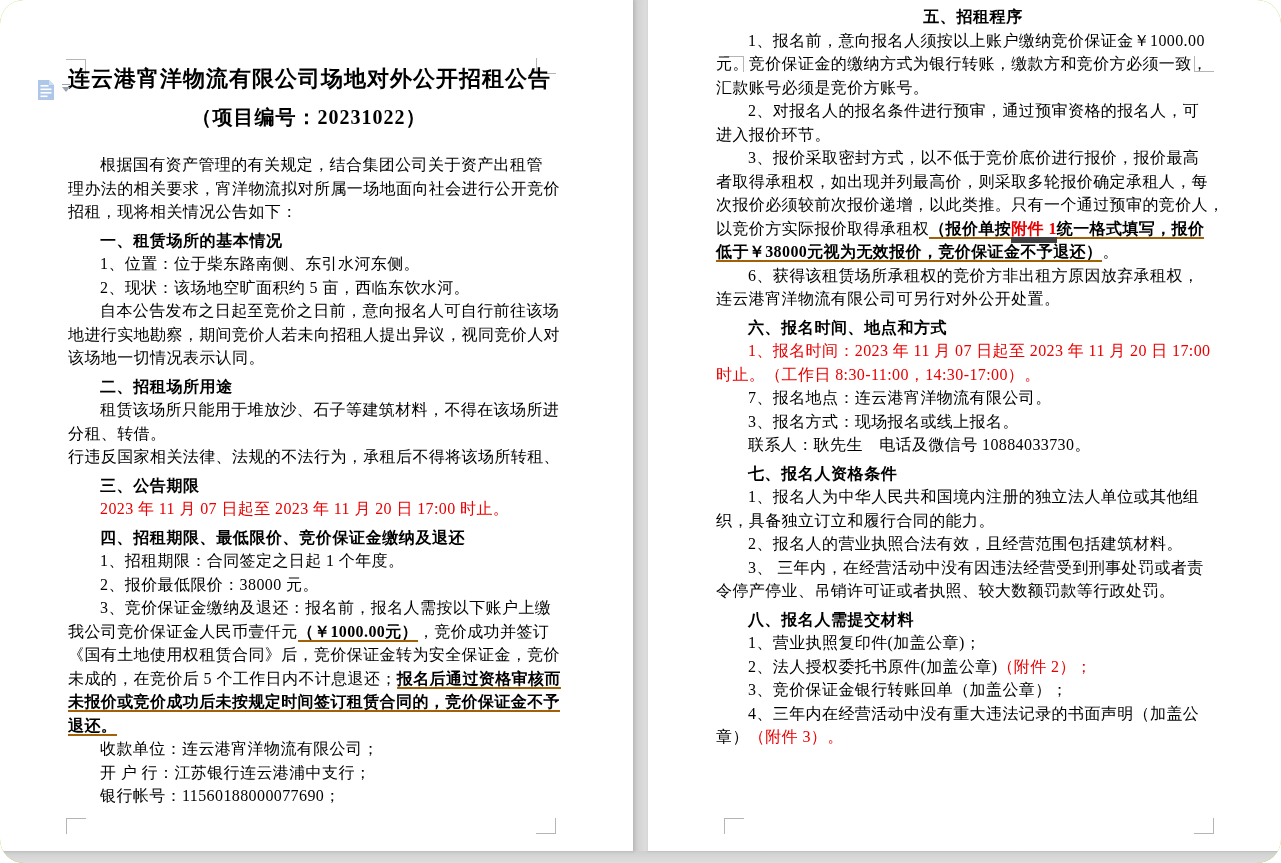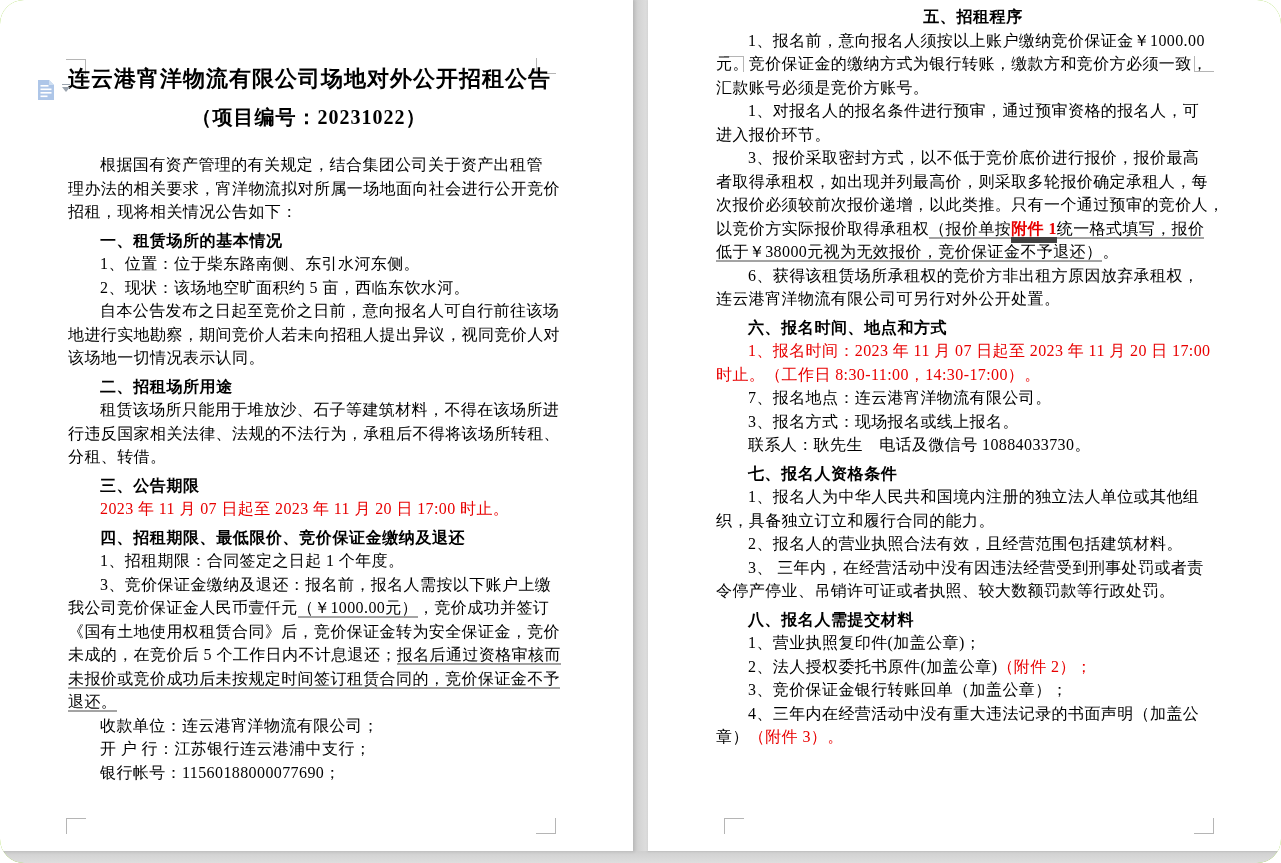--- a/index.html
+++ b/index.html
@@ -45,21 +45,21 @@
     font-size:22px;line-height:30px;font-weight:bold;
     text-align:center;margin-top:64px;letter-spacing:1px;white-space:nowrap;
   }
   .k-t2{
     font-size:20px;line-height:28px;font-weight:bold;
     text-align:center;margin-top:9px;letter-spacing:1px;white-space:nowrap;
   }
   .gap-body{margin-top:23px;}
   .seg-n{color:#000;}
   .seg-r{color:#e80000;}
-  .seg-bu{color:#000;font-weight:normal;border-bottom:2px solid #a3a3a3;}
+  .seg-bu{color:#000;font-weight:bold;border-bottom:2px solid #a16207;}
   .seg-rbu{color:#e80000;font-weight:bold;border-bottom:6px solid #404040;}
   
   .crop{position:absolute;width:20px;height:16px;}
   .crop i{position:absolute;background:#b5b5b5;}
   .crop .h{height:1px;width:20px;}
   .crop .v{width:1px;height:16px;}
   .crop-tl .h{top:0;left:0;} .crop-tl .v{top:0;right:0;}
   .crop-tr .h{bottom:0;left:0;} .crop-tr .v{top:0;left:0;}
   .crop-bl .h{top:0;left:0;} .crop-bl .v{top:0;left:0;}
   .crop-br .h{bottom:0;left:0;} .crop-br .v{top:0;right:0;}
@@ -104,26 +104,27 @@
         <div class="line k-p"><span class="seg-n">理办法的相关要求，宵洋物流拟对所属一场地面向社会进行公开竞价</span></div>
         <div class="line k-p"><span class="seg-n">招租，现将相关情况公告如下：</span></div>
         <div class="line k-h ind2"><span class="seg-n">一、租赁场所的基本情况</span></div>
         <div class="line k-p ind2"><span class="seg-n">1、位置：位于柴东路南侧、东引水河东侧。</span></div>
         <div class="line k-p ind2"><span class="seg-n">2、现状：该场地空旷面积约 5 亩，西临东饮水河。</span></div>
         <div class="line k-p ind2"><span class="seg-n">自本公告发布之日起至竞价之日前，意向报名人可自行前往该场</span></div>
         <div class="line k-p"><span class="seg-n">地进行实地勘察，期间竞价人若未向招租人提出异议，视同竞价人对</span></div>
         <div class="line k-p"><span class="seg-n">该场地一切情况表示认同。</span></div>
         <div class="line k-h ind2"><span class="seg-n">二、招租场所用途</span></div>
         <div class="line k-p ind2"><span class="seg-n">租赁该场所只能用于堆放沙、石子等建筑材料，不得在该场所进</span></div>
+        <div class="line k-p"><span class="seg-n">分租、转借。</span></div>
         <div class="line k-p"><span class="seg-n">行违反国家相关法律、法规的不法行为，承租后不得将该场所转租、</span></div>
-        <div class="line k-p"><span class="seg-n">分租、转借。</span></div>
         <div class="line k-h ind2"><span class="seg-n">三、公告期限</span></div>
         <div class="line k-p ind2"><span class="seg-r">2023 年 11 月 07 日起至 2023 年 11 月 20 日 17:00 时止。</span></div>
         <div class="line k-h ind2"><span class="seg-n">四、招租期限、最低限价、竞价保证金缴纳及退还</span></div>
         <div class="line k-p ind2"><span class="seg-n">1、招租期限：合同签定之日起 1 个年度。</span></div>
+        <div class="line k-p ind2"><span class="seg-n">2、报价最低限价：38000 元。</span></div>
         <div class="line k-p ind2"><span class="seg-n">3、竞价保证金缴纳及退还：报名前，报名人需按以下账户上缴</span></div>
         <div class="line k-p"><span class="seg-n">我公司竞价保证金人民币壹仟元</span><span class="seg-bu">（￥1000.00元）</span><span class="seg-n">，竞价成功并签订</span></div>
         <div class="line k-p"><span class="seg-n">《国有土地使用权租赁合同》后，竞价保证金转为安全保证金，竞价</span></div>
         <div class="line k-p"><span class="seg-n">未成的，在竞价后 5 个工作日内不计息退还；</span><span class="seg-bu">报名后通过资格审核而</span></div>
         <div class="line k-p"><span class="seg-bu">未报价或竞价成功后未按规定时间签订租赁合同的，竞价保证金不予</span></div>
         <div class="line k-p"><span class="seg-bu">退还。</span></div>
         <div class="line k-p ind2"><span class="seg-n">收款单位：连云港宵洋物流有限公司；</span></div>
         <div class="line k-p ind2"><span class="seg-n">开 户 行：江苏银行连云港浦中支行；</span></div>
         <div class="line k-p ind2"><span class="seg-n">银行帐号：11560188000077690；</span></div>
       </div>
@@ -144,21 +145,21 @@
       </div>
     <div class="crop crop-br" style="left:546px;top:818px">
         <i class="h"></i>
         <i class="v"></i>
       </div>
     <div class="body-col" id="page2-body">
         <div class="line k-h ind2" style=" text-align: center;"><span class="seg-n">五、招租程序</span></div>
         <div class="line k-p ind2"><span class="seg-n">1、报名前，意向报名人须按以上账户缴纳竞价保证金￥1000.00</span></div>
         <div class="line k-p"><span class="seg-n">元。竞价保证金的缴纳方式为银行转账，缴款方和竞价方必须一致，</span></div>
         <div class="line k-p"><span class="seg-n">汇款账号必须是竞价方账号。</span></div>
-        <div class="line k-p ind2"><span class="seg-n">1、对报名人的报名条件进行预审，通过预审资格的报名人，可</span></div>
+        <div class="line k-p ind2"><span class="seg-n">2、对报名人的报名条件进行预审，通过预审资格的报名人，可</span></div>
         <div class="line k-p"><span class="seg-n">进入报价环节。</span></div>
         <div class="line k-p ind2"><span class="seg-n">3、报价采取密封方式，以不低于竞价底价进行报价，报价最高</span></div>
         <div class="line k-p"><span class="seg-n">者取得承租权，如出现并列最高价，则采取多轮报价确定承租人，每</span></div>
         <div class="line k-p"><span class="seg-n">次报价必须较前次报价递增，以此类推。只有一个通过预审的竞价人，</span></div>
         <div class="line k-p"><span class="seg-n">以竞价方实际报价取得承租权</span><span class="seg-bu">（报价单按</span><span class="seg-rbu">附件 1</span><span class="seg-bu">统一格式填写，报价</span></div>
         <div class="line k-p"><span class="seg-bu">低于￥38000元视为无效报价，竞价保证金不予退还）</span><span class="seg-n">。</span></div>
         <div class="line k-p ind2"><span class="seg-n">6、获得该租赁场所承租权的竞价方非出租方原因放弃承租权，</span></div>
         <div class="line k-p"><span class="seg-n">连云港宵洋物流有限公司可另行对外公开处置。</span></div>
         <div class="line k-h ind2"><span class="seg-n">六、报名时间、地点和方式</span></div>
         <div class="line k-p ind2"><span class="seg-r">1、报名时间：2023 年 11 月 07 日起至 2023 年 11 月 20 日 17:00</span></div>

